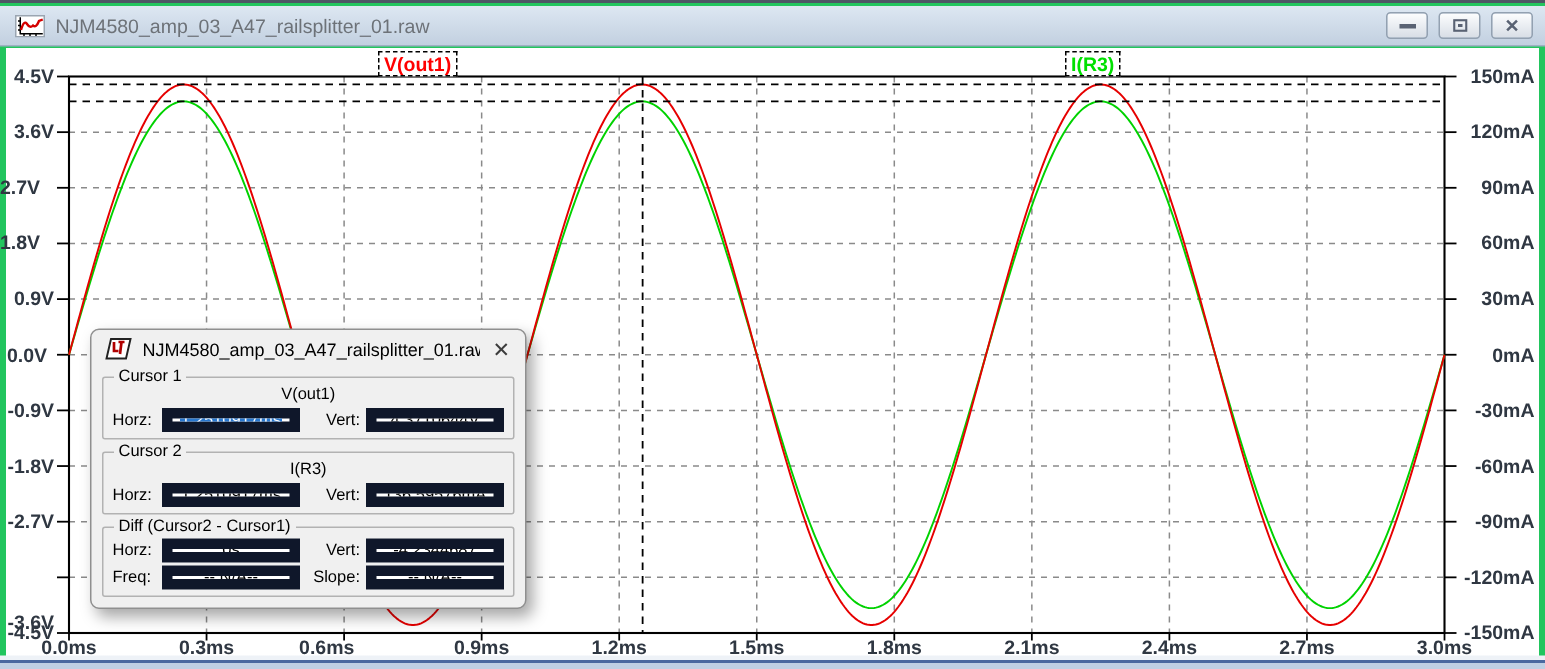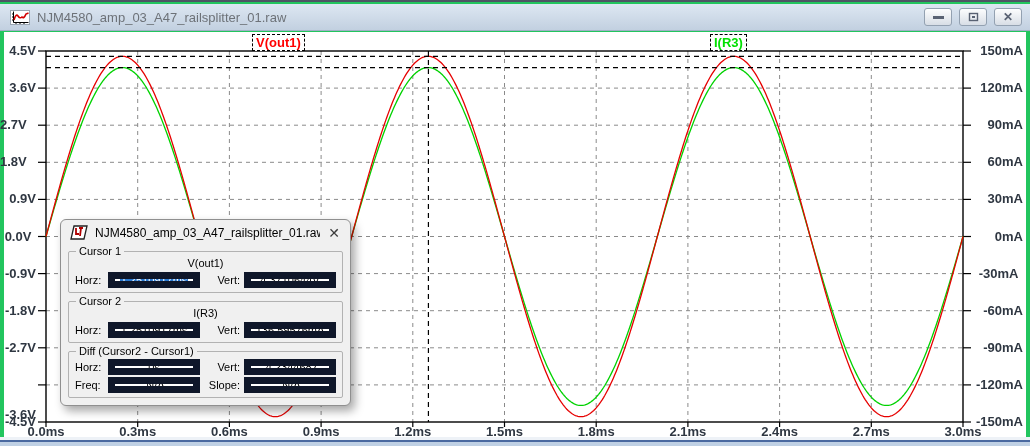--- a/index.html
+++ b/index.html
@@ -178,30 +178,30 @@
       <span class="tick-label" style="left: 0px; width: 36px; top: 374.9px; text-align: right; margin-top: 30px;">-3.6V</span>
       <span class="tick-label" style="left: 0px; width: 36px; top: 412px; text-align: right;">-4.5V</span>
     </div>
   <div class="axis-layer" id="right-axis">
       <span class="tick-label" style="left: 974px; width: 49px; top: 41px; text-align: right;">150mA</span>
       <span class="tick-label" style="left: 974px; width: 49px; top: 78.1px; text-align: right;">120mA</span>
       <span class="tick-label" style="left: 974px; width: 49px; top: 115.2px; text-align: right;">90mA</span>
       <span class="tick-label" style="left: 974px; width: 49px; top: 152.3px; text-align: right;">60mA</span>
       <span class="tick-label" style="left: 974px; width: 49px; top: 189.4px; text-align: right;">30mA</span>
       <span class="tick-label" style="left: 974px; width: 49px; top: 226.5px; text-align: right;">0mA</span>
-      <span class="tick-label" style="left: 974px; width: 49px; top: 263.6px; text-align: center;">-30mA</span>
+      <span class="tick-label" style="left: 974px; width: 49px; top: 263.6px; text-align: right;">-30mA</span>
       <span class="tick-label" style="left: 974px; width: 49px; top: 300.7px; text-align: right;">-60mA</span>
       <span class="tick-label" style="left: 974px; width: 49px; top: 337.8px; text-align: right;">-90mA</span>
       <span class="tick-label" style="left: 974px; width: 49px; top: 374.9px; text-align: right;">-120mA</span>
       <span class="tick-label" style="left: 974px; width: 49px; top: 412px; text-align: right;">-150mA</span>
     </div>
   <div class="axis-layer" id="x-axis">
       <span class="tick-label" style="left: 16px; width: 60px; top: 422px; text-align: center;">0.0ms</span>
       <span class="tick-label" style="left: 107.7px; width: 60px; top: 422px; text-align: center;">0.3ms</span>
-      <span class="tick-label" style="left: 199.4px; width: 60px; top: 422px; text-align: center;">0.6ms</span>
+      <span class="tick-label" style="left: 199.4px; width: 60px; top: 422px; text-align: left;">0.6ms</span>
       <span class="tick-label" style="left: 291.1px; width: 60px; top: 422px; text-align: center;">0.9ms</span>
       <span class="tick-label" style="left: 382.8px; width: 60px; top: 422px; text-align: center;">1.2ms</span>
       <span class="tick-label" style="left: 474.5px; width: 60px; top: 422px; text-align: center;">1.5ms</span>
       <span class="tick-label" style="left: 566.2px; width: 60px; top: 422px; text-align: center;">1.8ms</span>
       <span class="tick-label" style="left: 657.9px; width: 60px; top: 422px; text-align: center;">2.1ms</span>
       <span class="tick-label" style="left: 749.6px; width: 60px; top: 422px; text-align: center;">2.4ms</span>
       <span class="tick-label" style="left: 841.3px; width: 60px; top: 422px; text-align: center;">2.7ms</span>
       <span class="tick-label" style="left: 933px; width: 60px; top: 422px; text-align: center;">3.0ms</span>
     </div>
 

